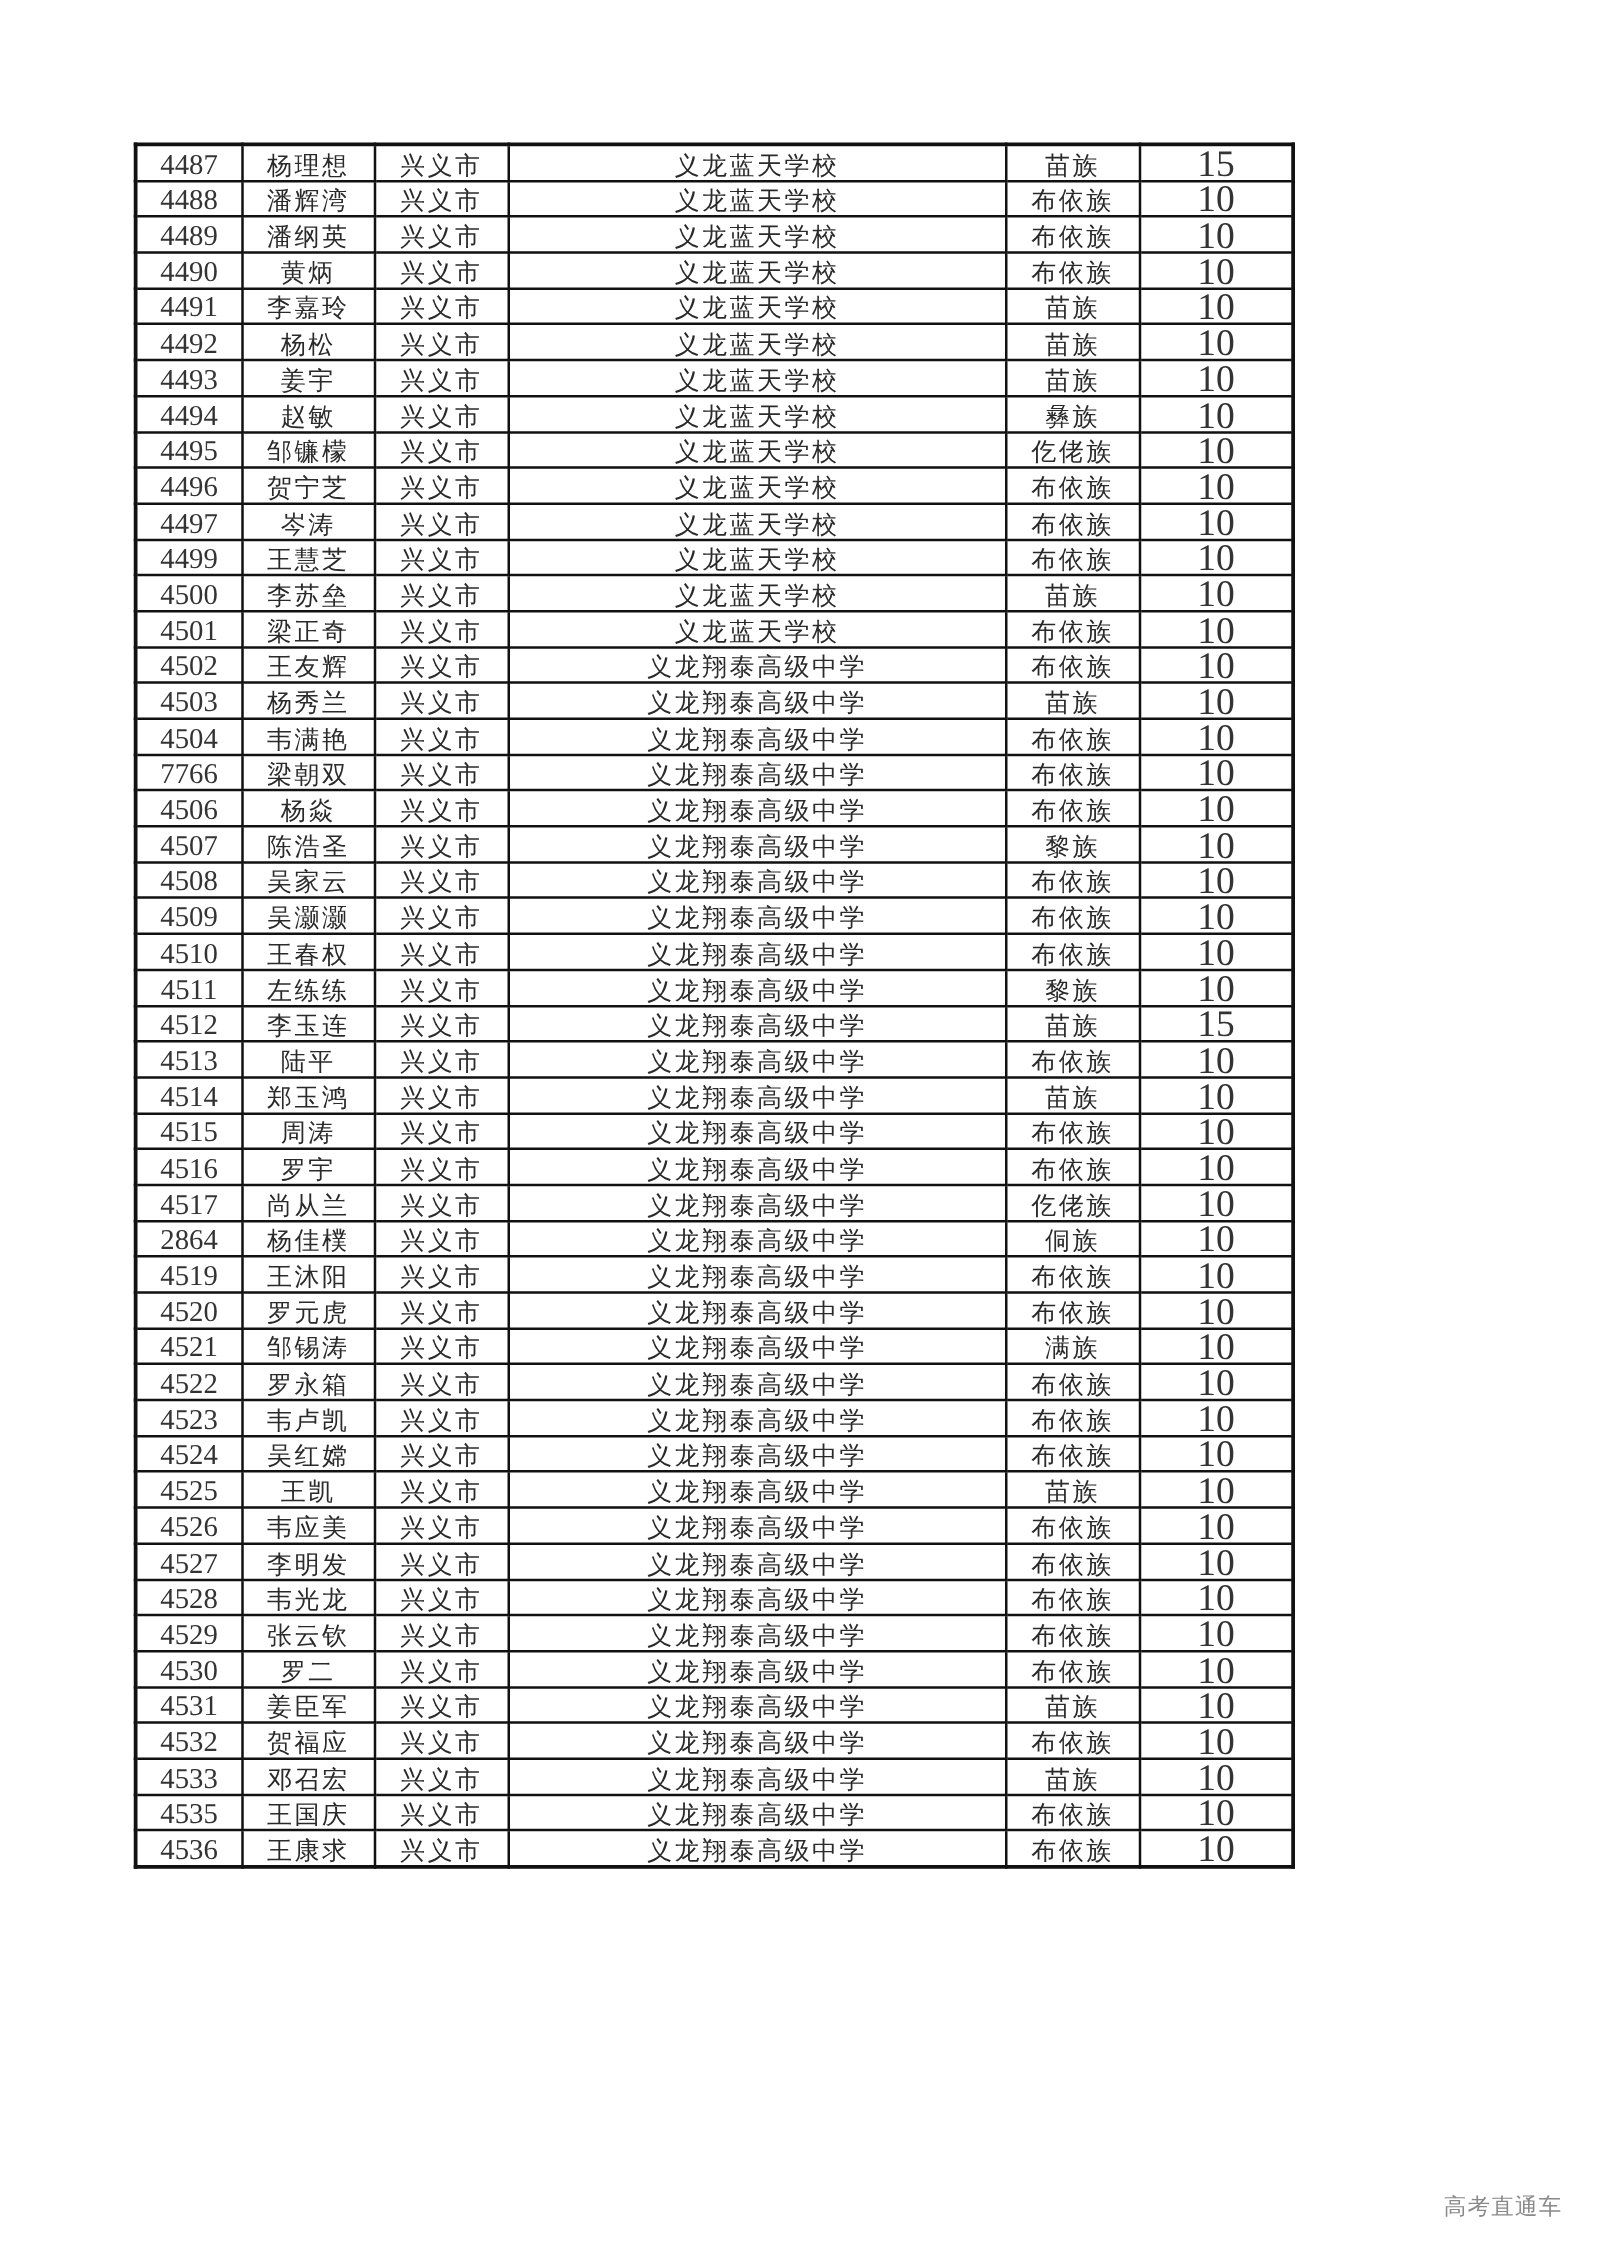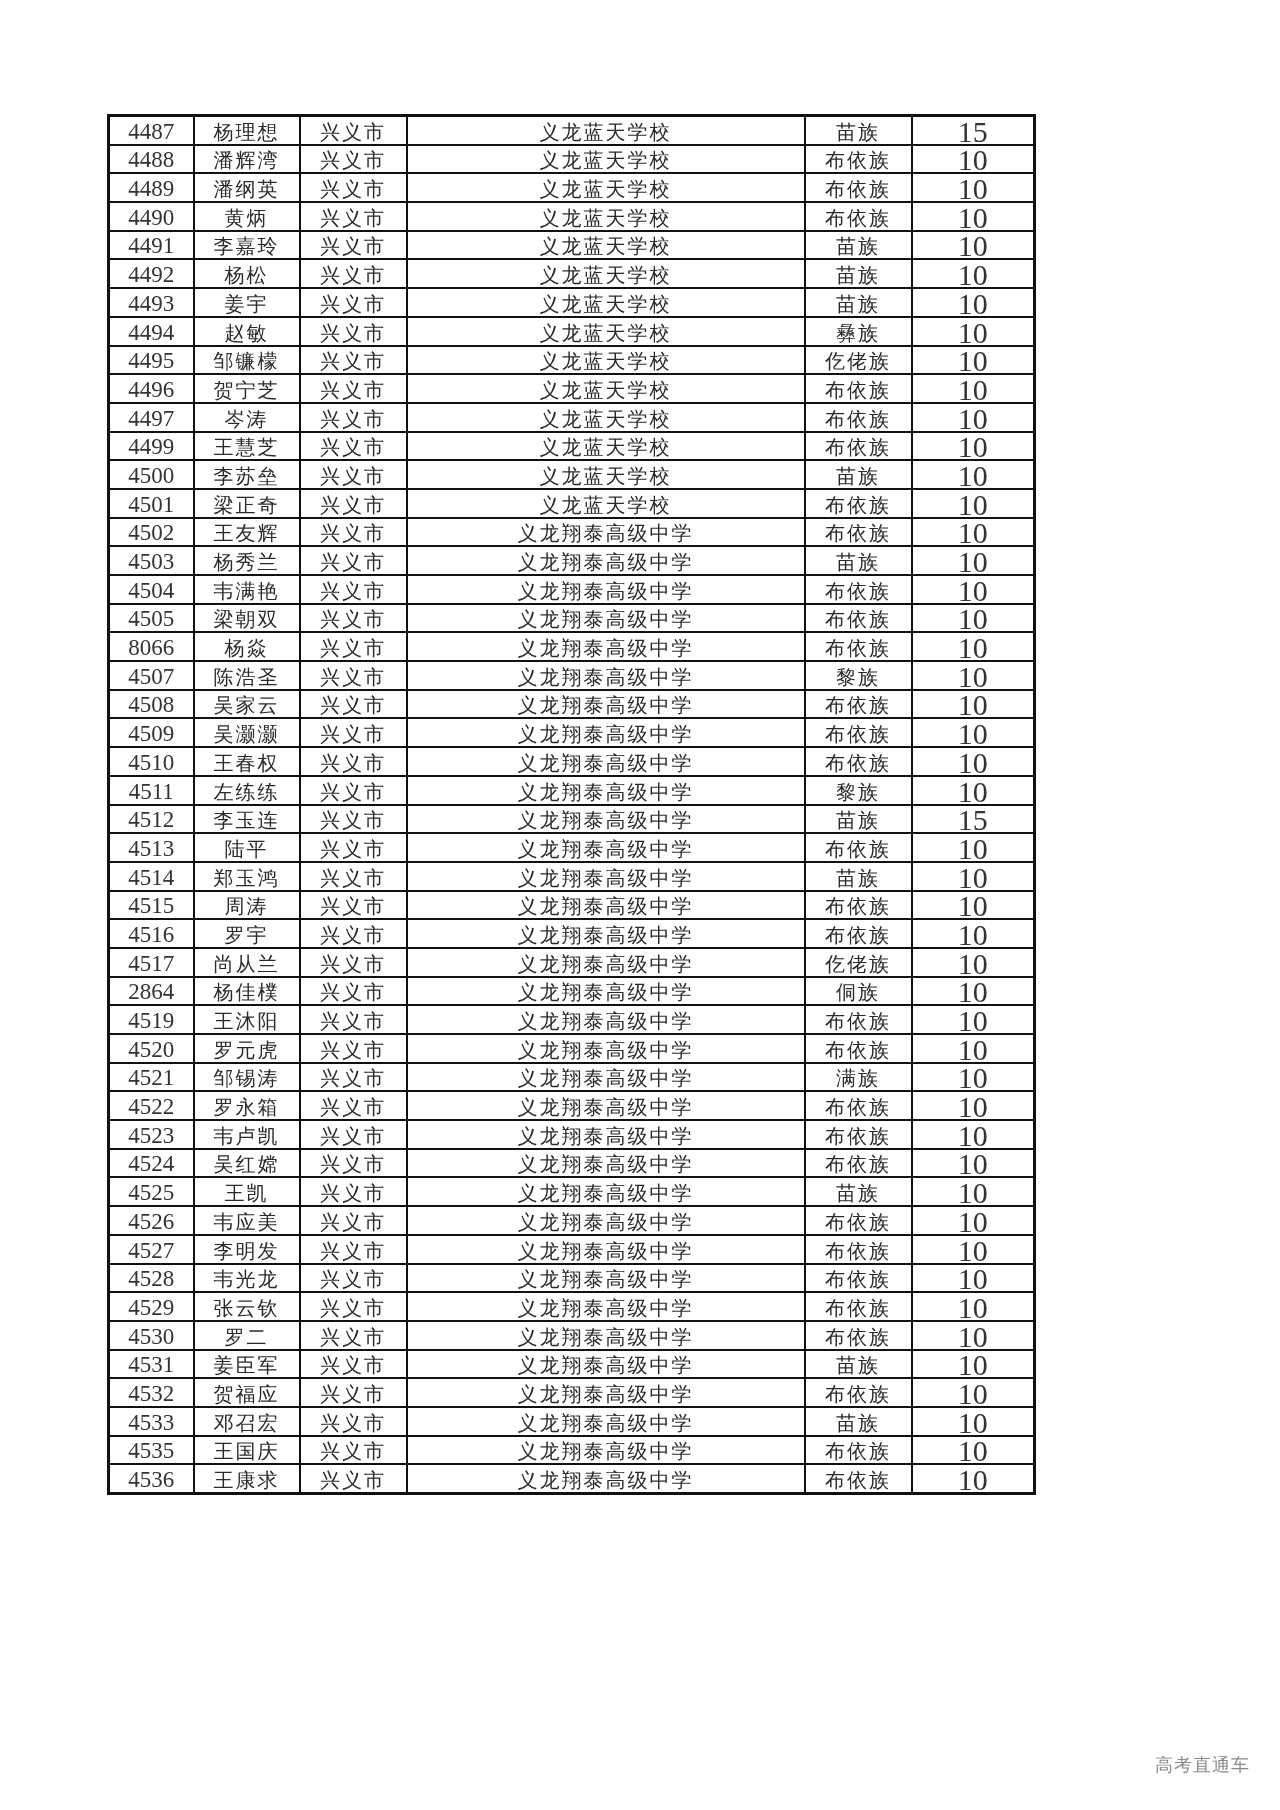--- a/index.html
+++ b/index.html
@@ -177,29 +177,29 @@
   </tr>
         <tr>
     <td class="id">4504</td>
     <td class="cjk">韦满艳</td>
     <td class="cjk">兴义市</td>
     <td class="cjk">义龙翔泰高级中学</td>
     <td class="cjk">布依族</td>
     <td class="score">10</td>
   </tr>
         <tr>
-    <td class="id">4505</td>
+    <td class="id">7766</td>
     <td class="cjk">梁朝双</td>
     <td class="cjk">兴义市</td>
     <td class="cjk">义龙翔泰高级中学</td>
     <td class="cjk">布依族</td>
     <td class="score">10</td>
   </tr>
         <tr>
-    <td class="id">8066</td>
+    <td class="id">4506</td>
     <td class="cjk">杨焱</td>
     <td class="cjk">兴义市</td>
     <td class="cjk">义龙翔泰高级中学</td>
     <td class="cjk">布依族</td>
     <td class="score">10</td>
   </tr>
         <tr>
     <td class="id">4507</td>
     <td class="cjk">陈浩圣</td>
     <td class="cjk">兴义市</td>

